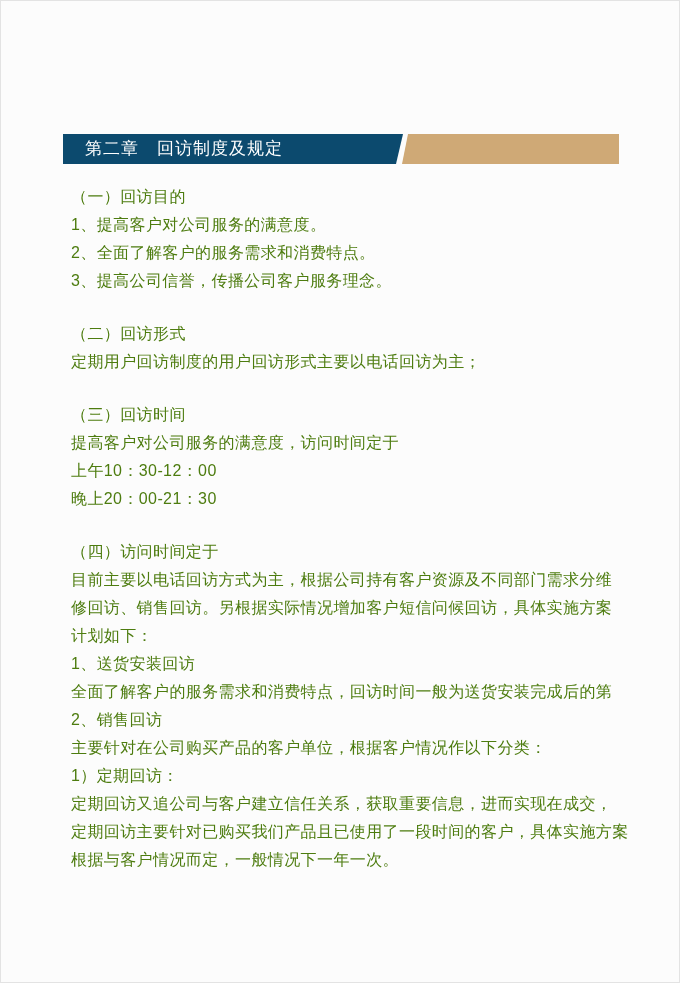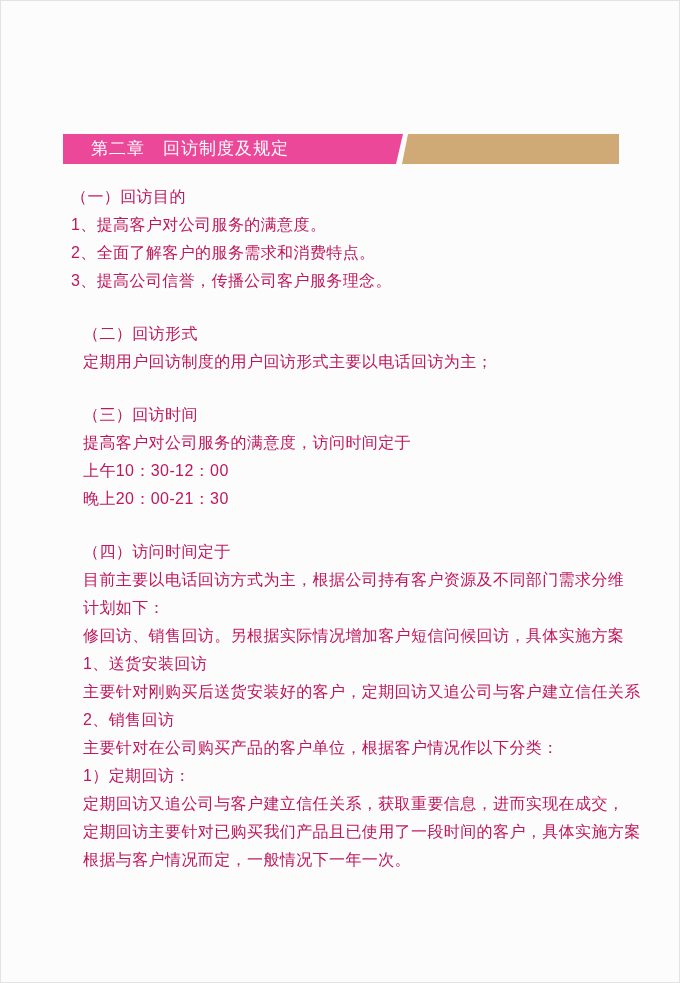--- a/index.html
+++ b/index.html
@@ -18,52 +18,51 @@
     overflow: hidden;
   }
   
   .banner {
     position: absolute;
     top: 133px;
     left: 62px;
     width: 340px;
     height: 30px;
     box-sizing: border-box;
-    background: #ec4899;
+    background: #0c4a6e;
     clip-path: polygon(0 0, 100% 0, calc(100% - 7px) 100%, 0 100%);
     color: #ffffff;
     font-size: 17px;
     line-height: 30px;
-    padding-left: 28px;
+    padding-left: 22px;
     letter-spacing: 1px;
     white-space: nowrap;
   }
   
   .accent {
     position: absolute;
     top: 133px;
     left: 401px;
     width: 217px;
     height: 30px;
     background: #cfa976;
     clip-path: polygon(6px 0, 100% 0, 100% 100%, 0 100%);
   }
   .content {
     position: absolute;
     left: 70px;
     top: 182px;
     width: 552px;
-    color: #be185d;
+    color: #4d7c0f;
     font-size: 16px;
     line-height: 28px;
     letter-spacing: 0.4px;
   }
   .section + .section {
     margin-top: 25px;
-    margin-left: 12px;
   }
   .heading, .line {
     white-space: nowrap;
   }
 </style>
 </head>
 <body>
 
 <div class="page">
 
@@ -89,24 +88,24 @@
     <div class="section">
       <div class="heading">（三）回访时间</div>
       <div class="line">提高客户对公司服务的满意度，访问时间定于</div>
       <div class="line">上午10：30-12：00</div>
       <div class="line">晚上20：00-21：30</div>
     </div>
 
     <div class="section">
       <div class="heading">（四）访问时间定于</div>
       <div class="line">目前主要以电话回访方式为主，根据公司持有客户资源及不同部门需求分维</div>
+      <div class="line">修回访、销售回访。另根据实际情况增加客户短信问候回访，具体实施方案</div>
       <div class="line">计划如下：</div>
-      <div class="line">修回访、销售回访。另根据实际情况增加客户短信问候回访，具体实施方案</div>
       <div class="line">1、送货安装回访</div>
-      <div class="line">主要针对刚购买后送货安装好的客户，定期回访又追公司与客户建立信任关系</div>
+      <div class="line">全面了解客户的服务需求和消费特点，回访时间一般为送货安装完成后的第</div>
       <div class="line">2、销售回访</div>
       <div class="line">主要针对在公司购买产品的客户单位，根据客户情况作以下分类：</div>
       <div class="line">1）定期回访：</div>
       <div class="line">定期回访又追公司与客户建立信任关系，获取重要信息，进而实现在成交，</div>
       <div class="line">定期回访主要针对已购买我们产品且已使用了一段时间的客户，具体实施方案</div>
       <div class="line">根据与客户情况而定，一般情况下一年一次。</div>
     </div>
 
   </div>
 </div>

